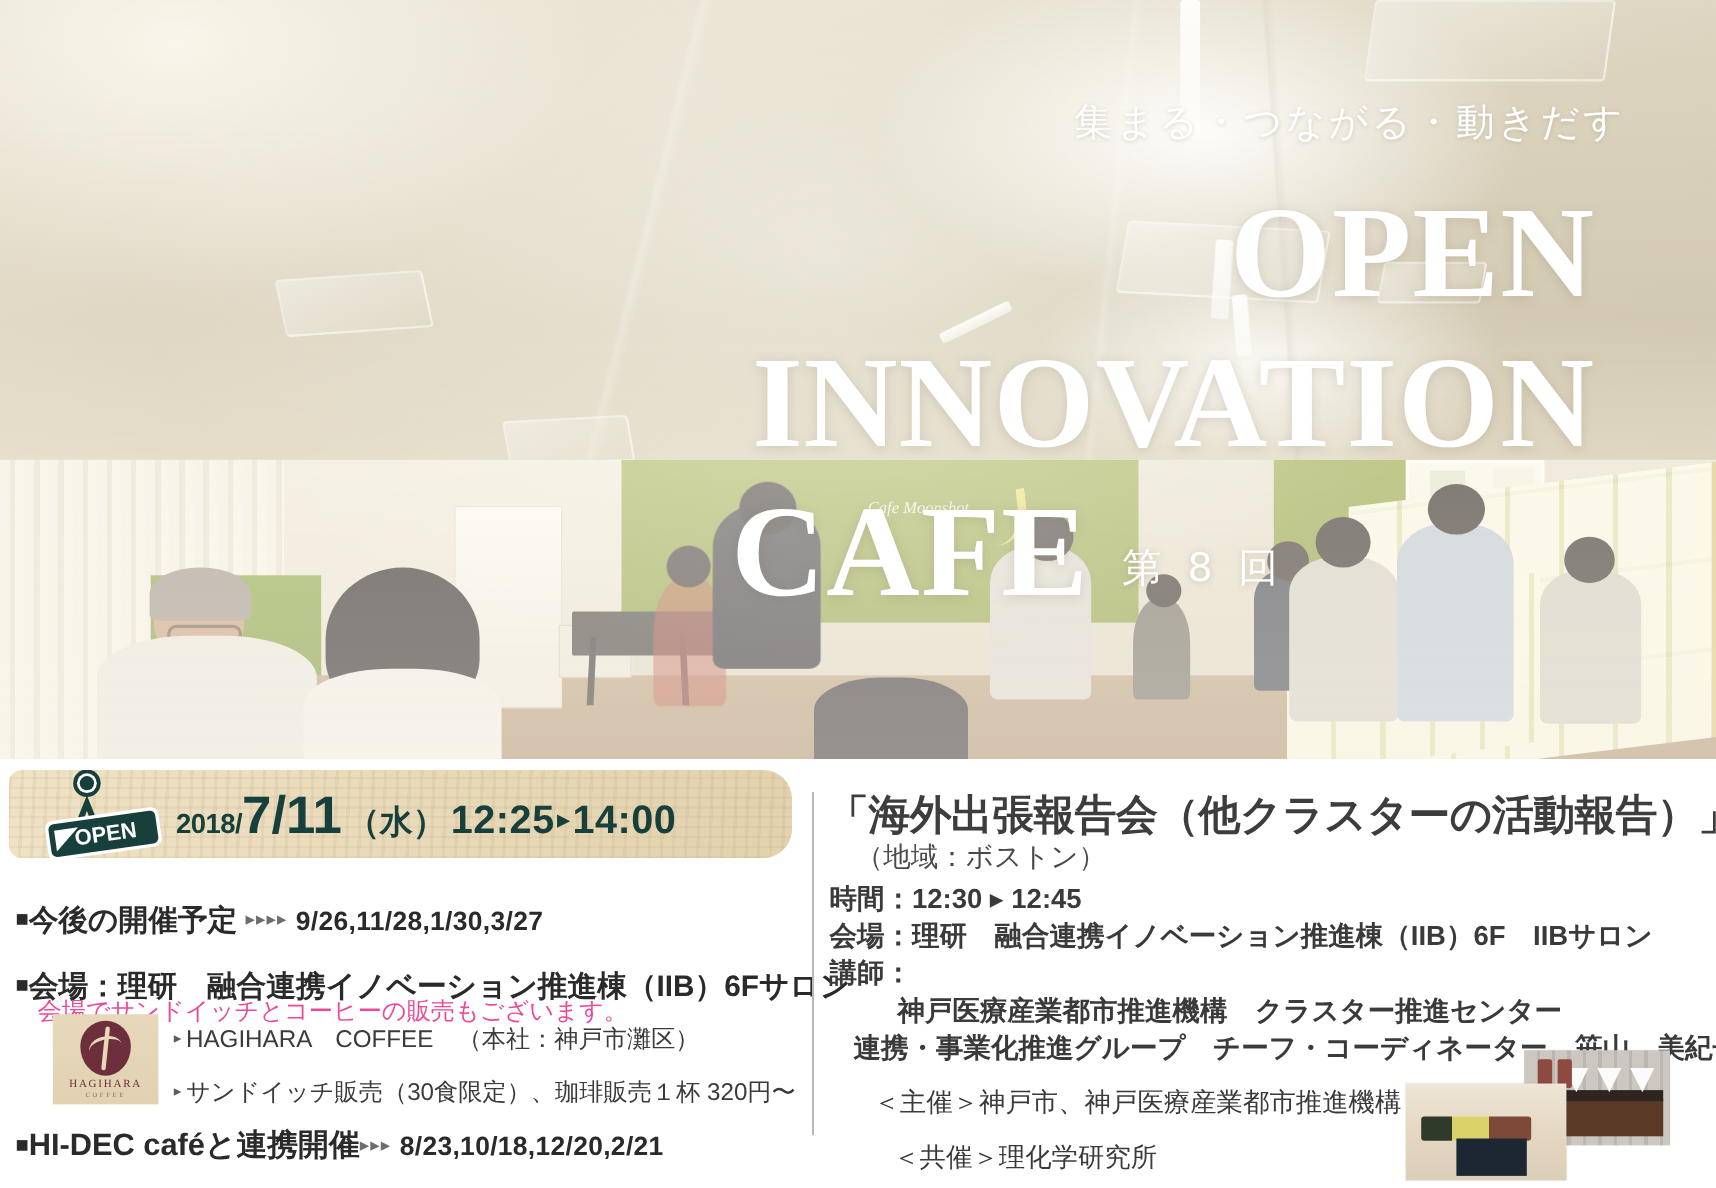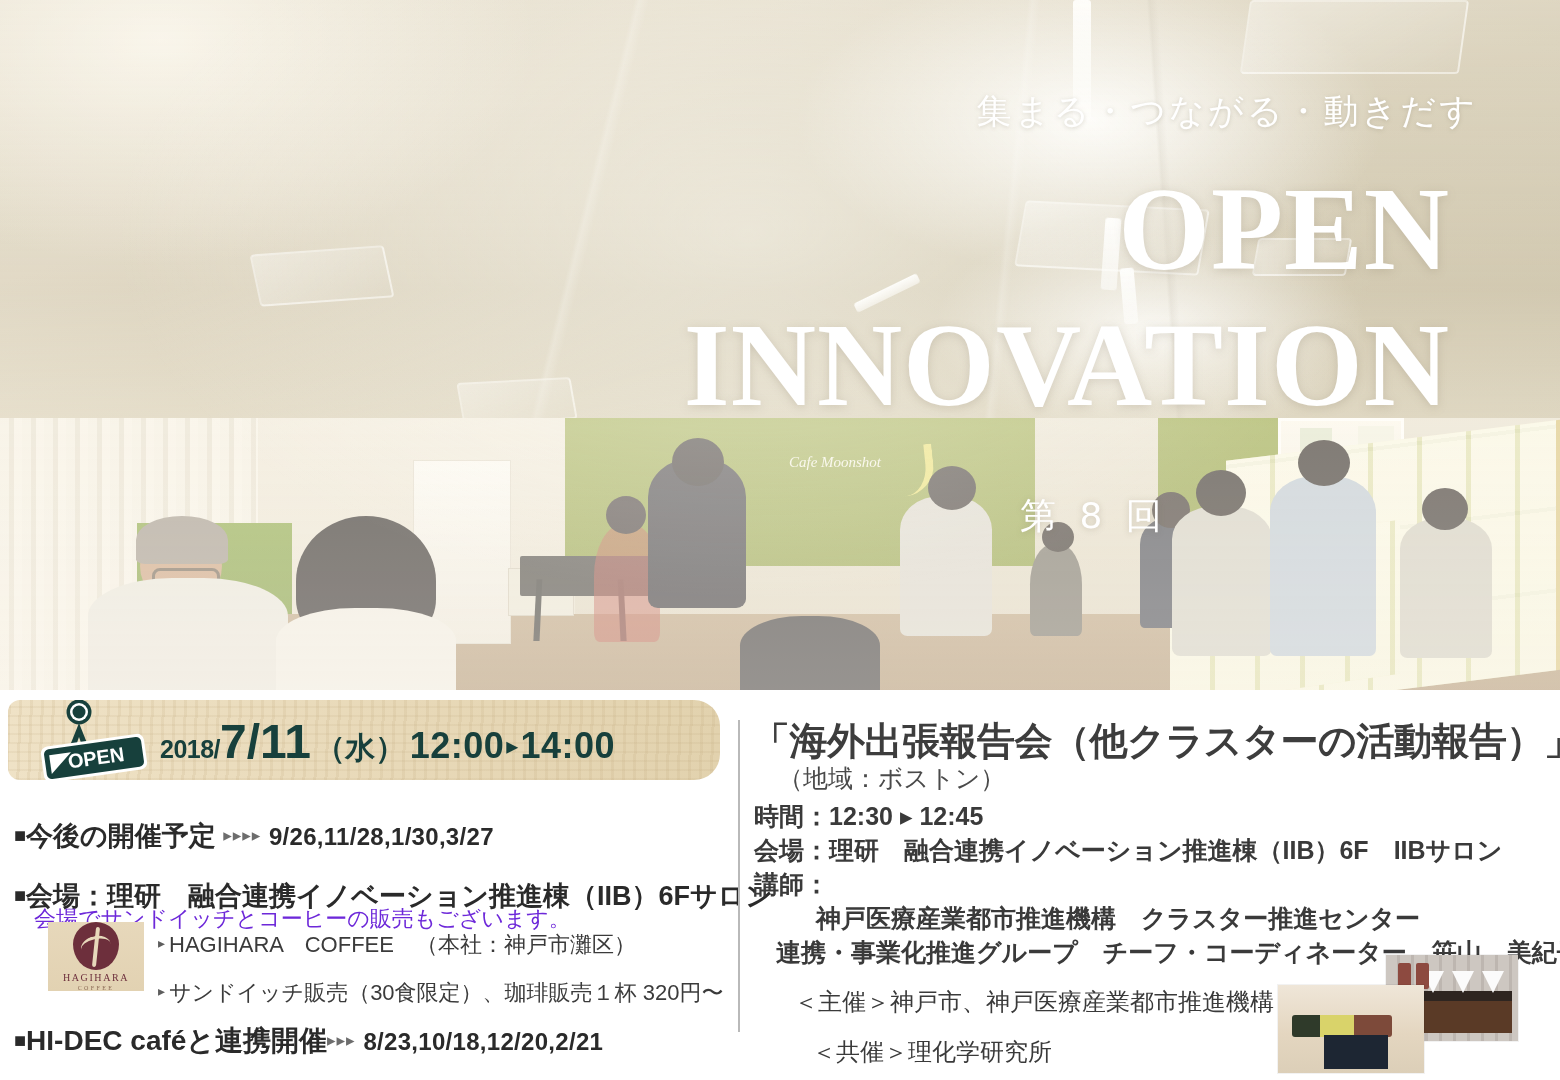--- a/index.html
+++ b/index.html
@@ -187,25 +187,25 @@
   .bullet-line{
     color:#2a2a2a;font-weight:700;white-space:nowrap;
     font-family:"Liberation Sans","DejaVu Sans",sans-serif;
   }
   .bl-1{position:absolute;left:14px;top:6px;font-size:27px;}
   .bl-2{position:absolute;left:14px;top:48px;font-size:27px;margin-top:18px;}
   .sq{font-size:20px;position:relative;top:-3px;}
   .tri{color:#6d6d6d;font-size:17px;letter-spacing:1px;position:relative;top:-4px;}
   .dates-str{font-size:24px;letter-spacing:.3px;}
   .sub-note{
-    position:absolute;left:34px;top:92px;font-size:22px;color:#6d28d9;
+    position:absolute;left:34px;top:92px;font-size:22px;color:#ec4899;
     font-family:"Liberation Sans","DejaVu Sans",sans-serif;white-space:nowrap;
   }
   .hagi-logo{
-    position:absolute;left:48px;top:922px;width:96px;height:69px;
+    position:absolute;left:48px;top:922px;width:96px;height:82px;
     background:linear-gradient(180deg,#e7d8bb,#e2d2b2);
     display:flex;flex-direction:column;align-items:center;justify-content:center;gap:2px;
   }
   .hagi-bean{width:46px;height:50px;border-radius:50% 50% 50% 50%/46% 46% 54% 54%;
     background:#6d2f3c;position:relative;}
   .hagi-bean:before{content:"";position:absolute;left:21px;top:5px;width:4px;height:40px;
     background:#e7d8bb;border-radius:3px;transform:rotate(6deg);}
   .hagi-bean:after{content:"";position:absolute;left:8px;top:14px;width:30px;height:18px;
     border-top:3px solid #e7d8bb;border-radius:50%;transform:rotate(-12deg);}
   .hagi-name{font-size:10px;letter-spacing:1.6px;color:#6d2f3c;font-family:"Liberation Serif",serif;}
@@ -340,38 +340,39 @@
     </div>
 
     <div class="hero-wash"></div>
     <div class="hero-wash2"></div>
   </div>
 
   <div class="hero-text">
     <div class="tagline">集まる・つながる・動きだす</div>
     <div class="bigtitle line-open">OPEN</div>
     <div class="bigtitle line-innov">INNOVATION</div>
+    <div class="bigtitle line-cafe">CAFE</div>
     <div class="kaisuu">第 8 回</div>
   </div>
 
   <div class="date-banner">
     <svg class="open-tag" viewBox="0 0 120 92">
       <circle cx="45" cy="16" r="12.5" fill="#17403c"></circle>
       <circle cx="45" cy="16" r="9" fill="#ffffff"></circle>
       <circle cx="45" cy="16" r="6.5" fill="#17403c"></circle>
       <path d="M45 27 L31 62 L37 64 L45 41 L53 64 L59 62 Z" fill="#17403c"></path>
       <g transform="rotate(-8 60 62)">
         <rect x="8" y="44" width="104" height="36" rx="7" fill="#ffffff"></rect>
         <rect x="11" y="47" width="98" height="30" rx="5" fill="#17403c"></rect>
         <path d="M16 72 L16 53 L38 53 Z" fill="#ffffff"></path>
         <text x="62" y="69" font-family="'Liberation Sans',sans-serif" font-size="20" font-weight="700" fill="#ffffff" text-anchor="middle">OPEN</text>
       </g>
     </svg>
     <div class="date-text">
-      <span class="d-yr">2018/</span><span class="d-md">7/11</span> <span class="d-dow">（水）</span> <span class="d-time">12:00</span><span class="d-arrow">▸</span><span class="d-time">14:00</span>
+      <span class="d-yr">2018/</span><span class="d-md">7/11</span> <span class="d-dow">（水）</span> <span class="d-time">12:25</span><span class="d-arrow">▸</span><span class="d-time">14:00</span>
     </div>
   </div>
 
   <div class="left-col">
     <div class="bullet-line bl-1">
       <span class="sq">■</span><span>今後の開催予定</span>
       <span class="tri">▸▸▸▸</span>
       <span class="dates-str">9/26,11/28,1/30,3/27</span>
     </div>
     <div class="bullet-line bl-2">

